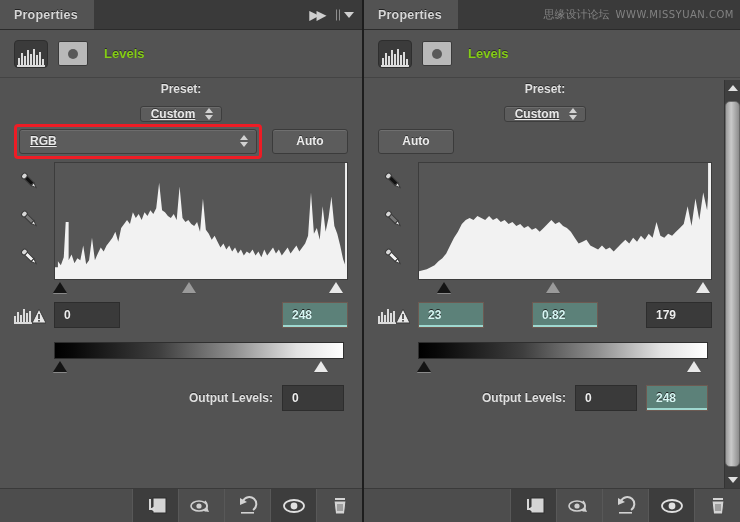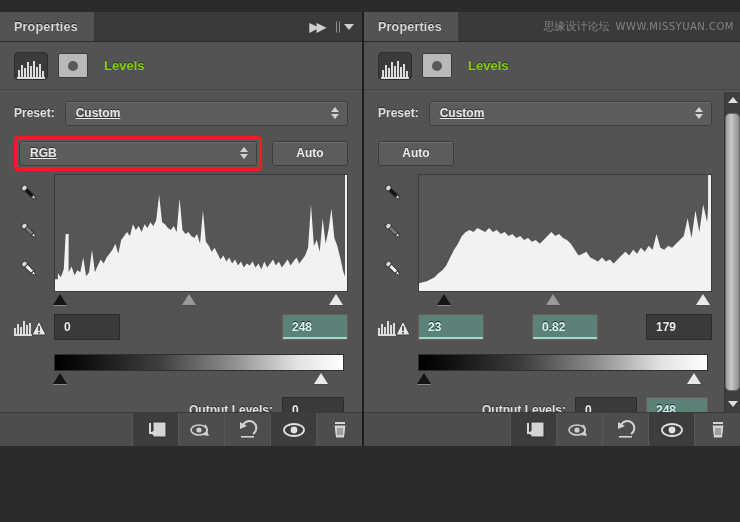--- a/index.html
+++ b/index.html
@@ -5,21 +5,21 @@
   * { box-sizing: border-box; margin:0; padding:0; }
   body {
     width:740px; height:522px; overflow:hidden;
     background:#2b2b2b;
     font-family:"Liberation Sans", sans-serif;
     -webkit-font-smoothing:antialiased;
   }
   .stage { position:relative; width:740px; height:522px; display:flex; }
 
   
-  .panel { position:relative; height:434px; background:#535353; overflow:hidden;margin-top:12px; }
+  .panel { position:relative; height:522px; background:#535353; overflow:hidden; }
   .panel.left  { width:362px; }
   .panel.right { width:378px; border-left:2px solid #1d1d1d; }
 
   
   .tabbar {
     height:30px; background:#3a3a3a; position:relative;
     display:flex; align-items:stretch; border-bottom:1px solid #2b2b2b;
   }
   .tab {
     background:#535353; color:#d6d6d6; font-size:12.5px; font-weight:bold;
@@ -64,21 +64,21 @@
     width:30px;height:25px;background:#b9b9b9;border:1px solid #3a3a3a;border-radius:2px;
     display:flex;align-items:center;justify-content:center;
   }
   .mask-thumb .dot { width:10px;height:10px;border-radius:50%;background:#595959; }
   .adj-title { color:#84cc16; font-size:13px; font-weight:bold; margin-left:6px; text-shadow:0 -1px 0 #2d2d2d; }
 
   
   .panel-body { padding:0 14px; }
   .row { display:flex; align-items:center; }
 
-  .preset-row { height:42px; gap:10px; padding-top:4px; }
+  .preset-row { height:42px; gap:10px; padding-top:4px;flex-direction:column; }
   .lbl { color:#e0e0e0; font-size:12px; font-weight:bold; text-shadow:0 -1px 0 #2d2d2d; }
 
   .select {
     position:relative; height:25px; background:#5c5c5c;
     border:1px solid #3d3d3d; border-radius:3px;
     box-shadow:inset 0 1px 0 rgba(255,255,255,.10);
     display:flex; align-items:center; padding:0 26px 0 10px;
     color:#e8e8e8; font-size:12px; font-weight:bold; text-shadow:0 -1px 0 #343434;text-decoration:underline;
   }
   .select .spin { position:absolute; right:8px; top:50%; transform:translateY(-50%);

